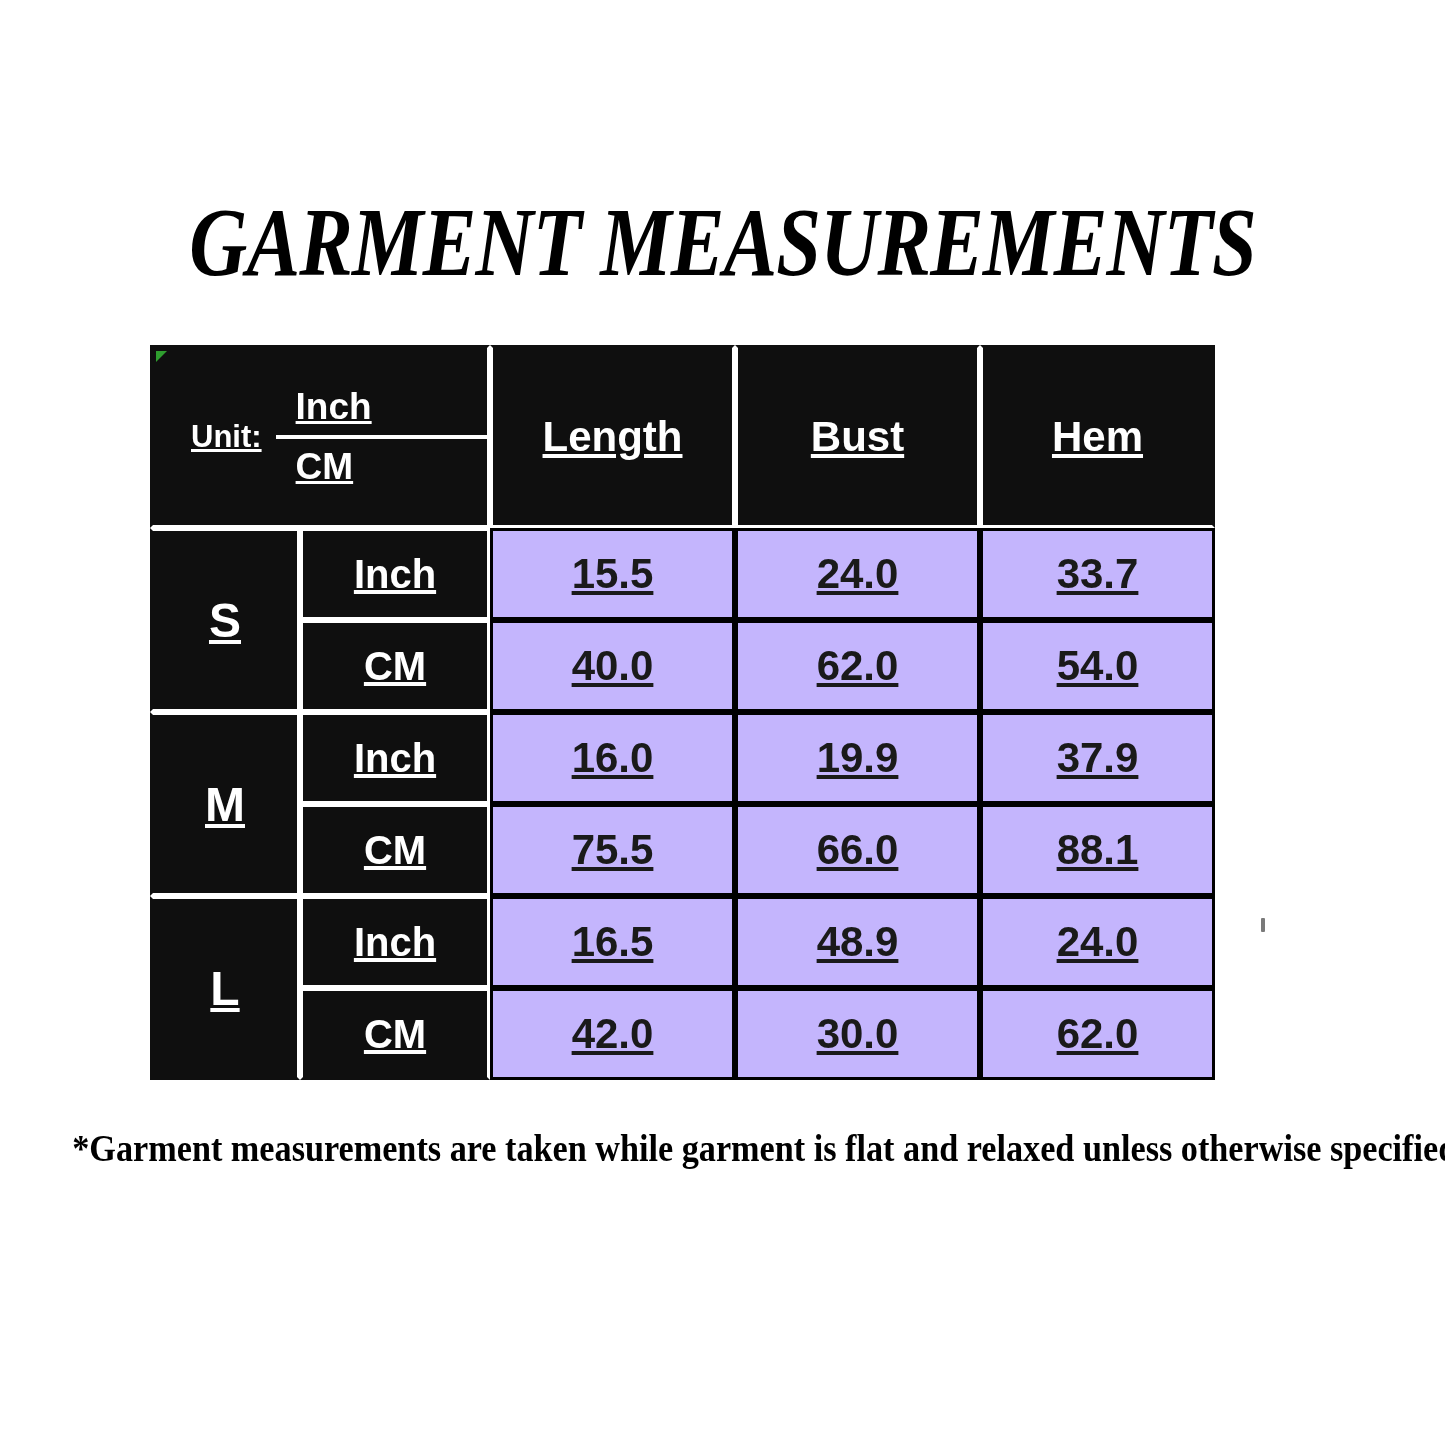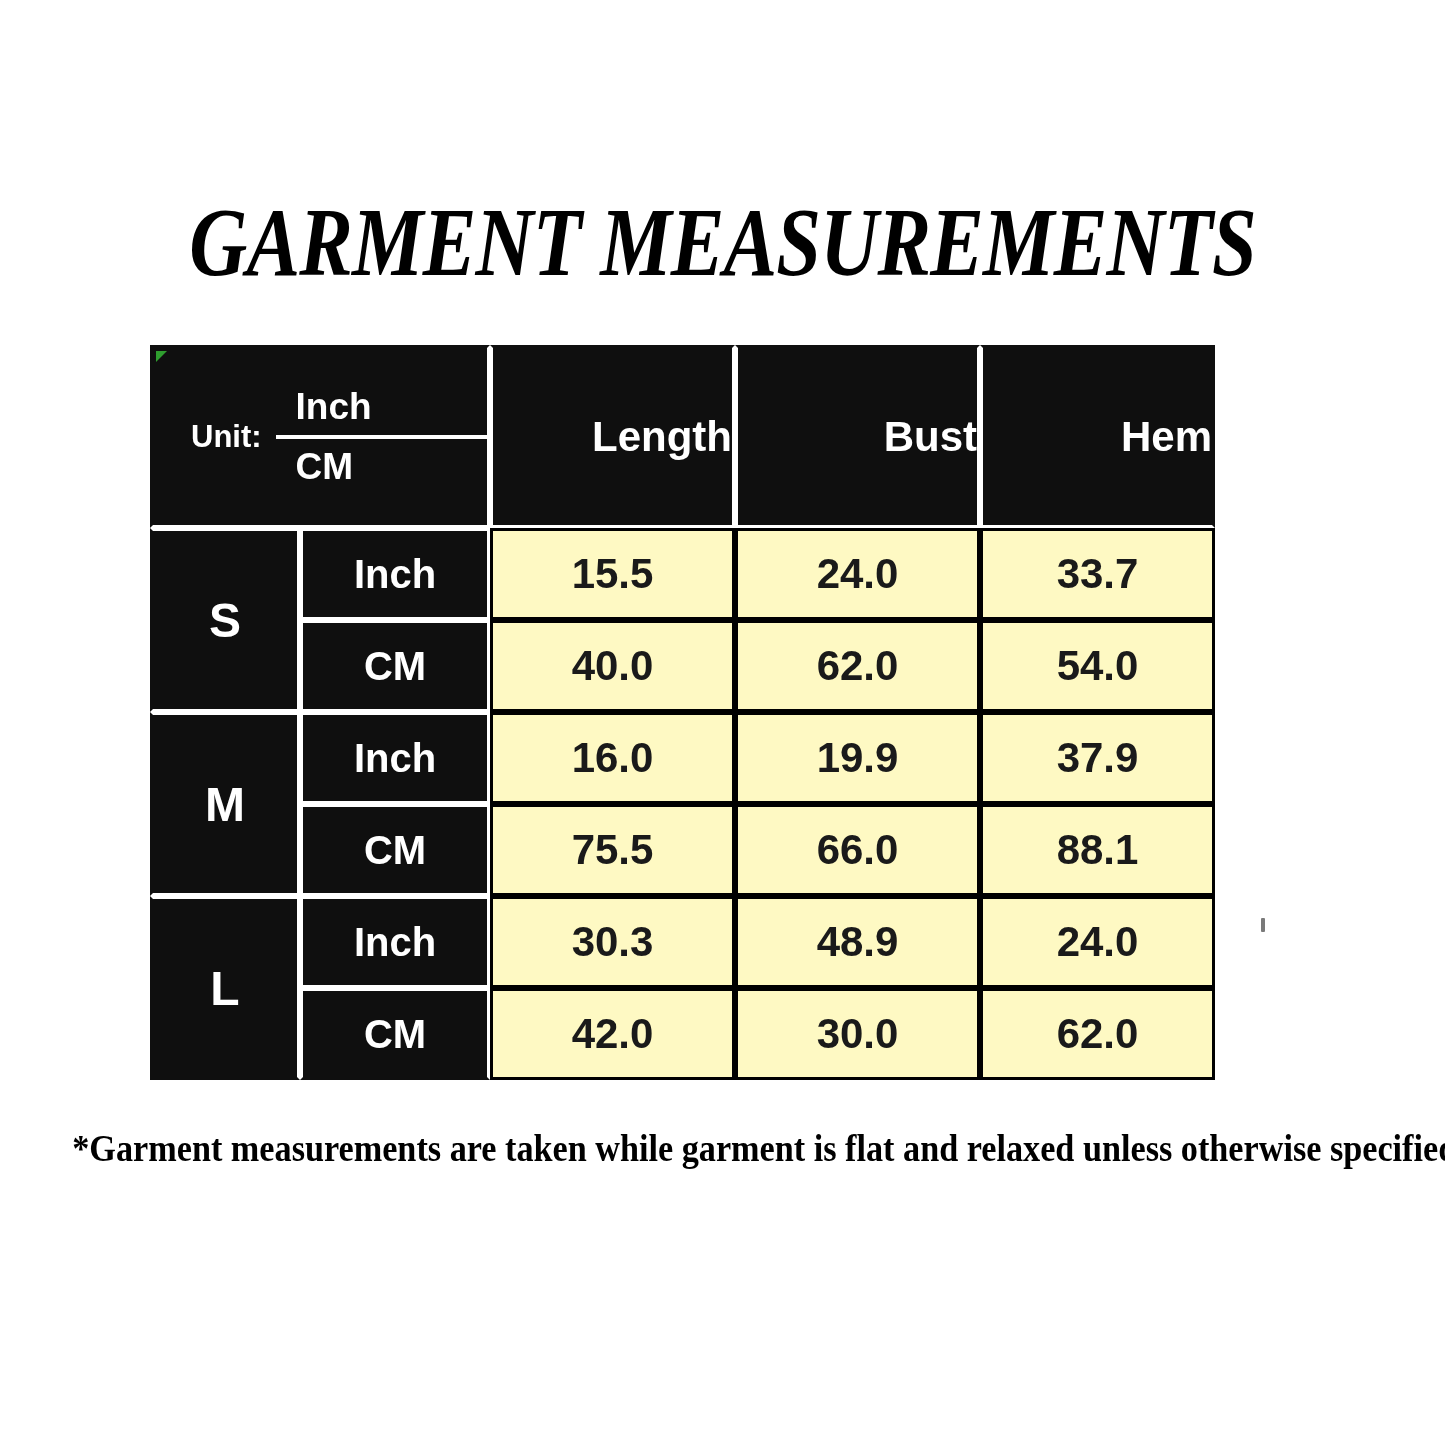--- a/index.html
+++ b/index.html
@@ -37,44 +37,45 @@
     table-layout: fixed;
     border-collapse: separate;
     border-spacing: 0;
   }
   td {
     box-sizing: border-box;
     padding: 0;
     text-align: center;
     vertical-align: middle;
     overflow: hidden;
+    text-decoration: underline;
   }
   tr.header-row { height: 183px; }
   tr.data-row   { height: 92px;  }
 
   td.dark {
     background: #0f0f0f;
     color: #ffffff;
     border: 3px solid #ffffff;
     font-weight: bold;
   }
   td.light {
-    background: #fef9c3;
+    background: #c4b5fd;
     color: #1a1a1a;
     border: 3px solid #000000;
     font-weight: bold;
     font-size: 42px;
   }
   
   td.edge-t { border-top-color: #0f0f0f; }
   td.edge-l { border-left-color: #0f0f0f; }
   td.edge-r { border-right-color: #0f0f0f; }
   td.edge-b { border-bottom-color: #0f0f0f; }
 
-  .col-header { font-size: 42px; text-align: right; }
+  .col-header { font-size: 42px; }
   .size-cell  { font-size: 48px; }
   .unit-row-cell { font-size: 40px; }
 
   
   td.unit-header { position: relative; }
   .unit-wrap {
     display: flex;
     align-items: center;
     height: 100%;
     padding-left: 38px;
@@ -179,21 +180,21 @@
     <tr class="data-row">
       <td class="dark unit-row-cell">CM</td>
       <td class="light">75.5</td>
       <td class="light">66.0</td>
       <td class="light">88.1</td>
     </tr>
 
     <tr class="data-row">
       <td class="dark size-cell edge-l edge-b" rowspan="2">L</td>
       <td class="dark unit-row-cell">Inch</td>
-      <td class="light">30.3</td>
+      <td class="light">16.5</td>
       <td class="light">48.9</td>
       <td class="light">24.0</td>
     </tr>
     <tr class="data-row">
       <td class="dark unit-row-cell edge-b">CM</td>
       <td class="light">42.0</td>
       <td class="light">30.0</td>
       <td class="light">62.0</td>
     </tr>
   </tbody>

